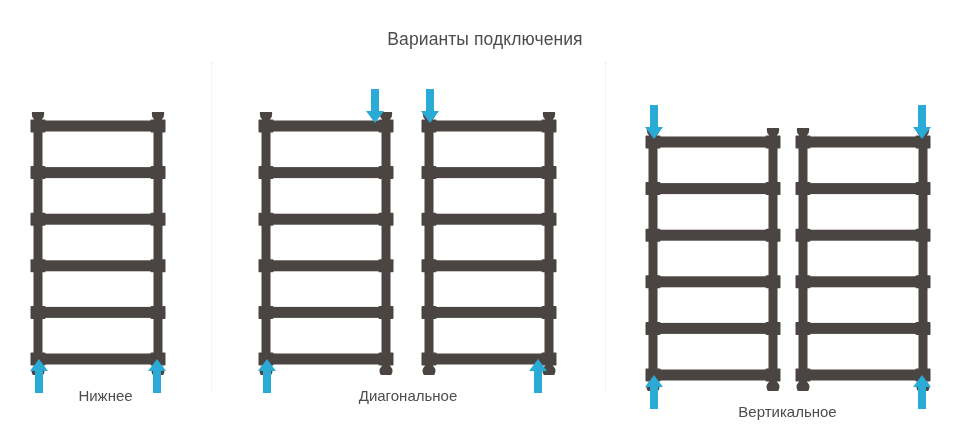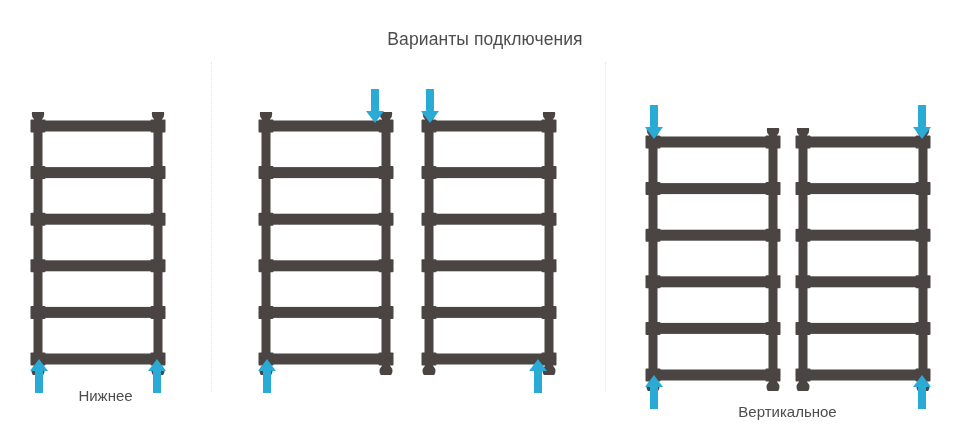--- a/index.html
+++ b/index.html
@@ -208,20 +208,21 @@
         <div class="arrow" style="left: 208px; top: 88px;">
           <svg width="22" height="36" viewBox="0 0 22 36" xmlns="http://www.w3.org/2000/svg">
     <polygon points="11,35 20,23 15,23 15,1 7,1 7,23 2,23" fill="#29abd6"></polygon>
           </svg>
         </div>
         <div class="arrow" style="left: 316px; top: 358px;">
           <svg width="22" height="36" viewBox="0 0 22 36" xmlns="http://www.w3.org/2000/svg">
     <polygon points="11,1 20,13 15,13 15,35 7,35 7,13 2,13" fill="#29abd6"></polygon>
           </svg>
         </div>
+        <div class="group-label">Диагональное</div>
       </div>
       <div class="group" style="left: 605px; width: 365px; margin-top: 16px;">
         <div class="radiator" style="left: 40px;">
           <svg width="136" height="263" viewBox="0 0 136 263" xmlns="http://www.w3.org/2000/svg">
             <rect x="3.5" y="10" width="9" height="241" fill="#4a4543"></rect>
             <rect x="123.5" y="10" width="9" height="241" fill="#4a4543"></rect>
             <rect x="3.5" y="8.5" width="129" height="11" fill="#4a4543"></rect>
             <rect x="0.5" y="7.5" width="15" height="13" rx="1" fill="#4a4543"></rect>
             <rect x="120.5" y="7.5" width="15" height="13" rx="1" fill="#4a4543"></rect>
             <rect x="3.5" y="55.1" width="129" height="11" fill="#4a4543"></rect>

